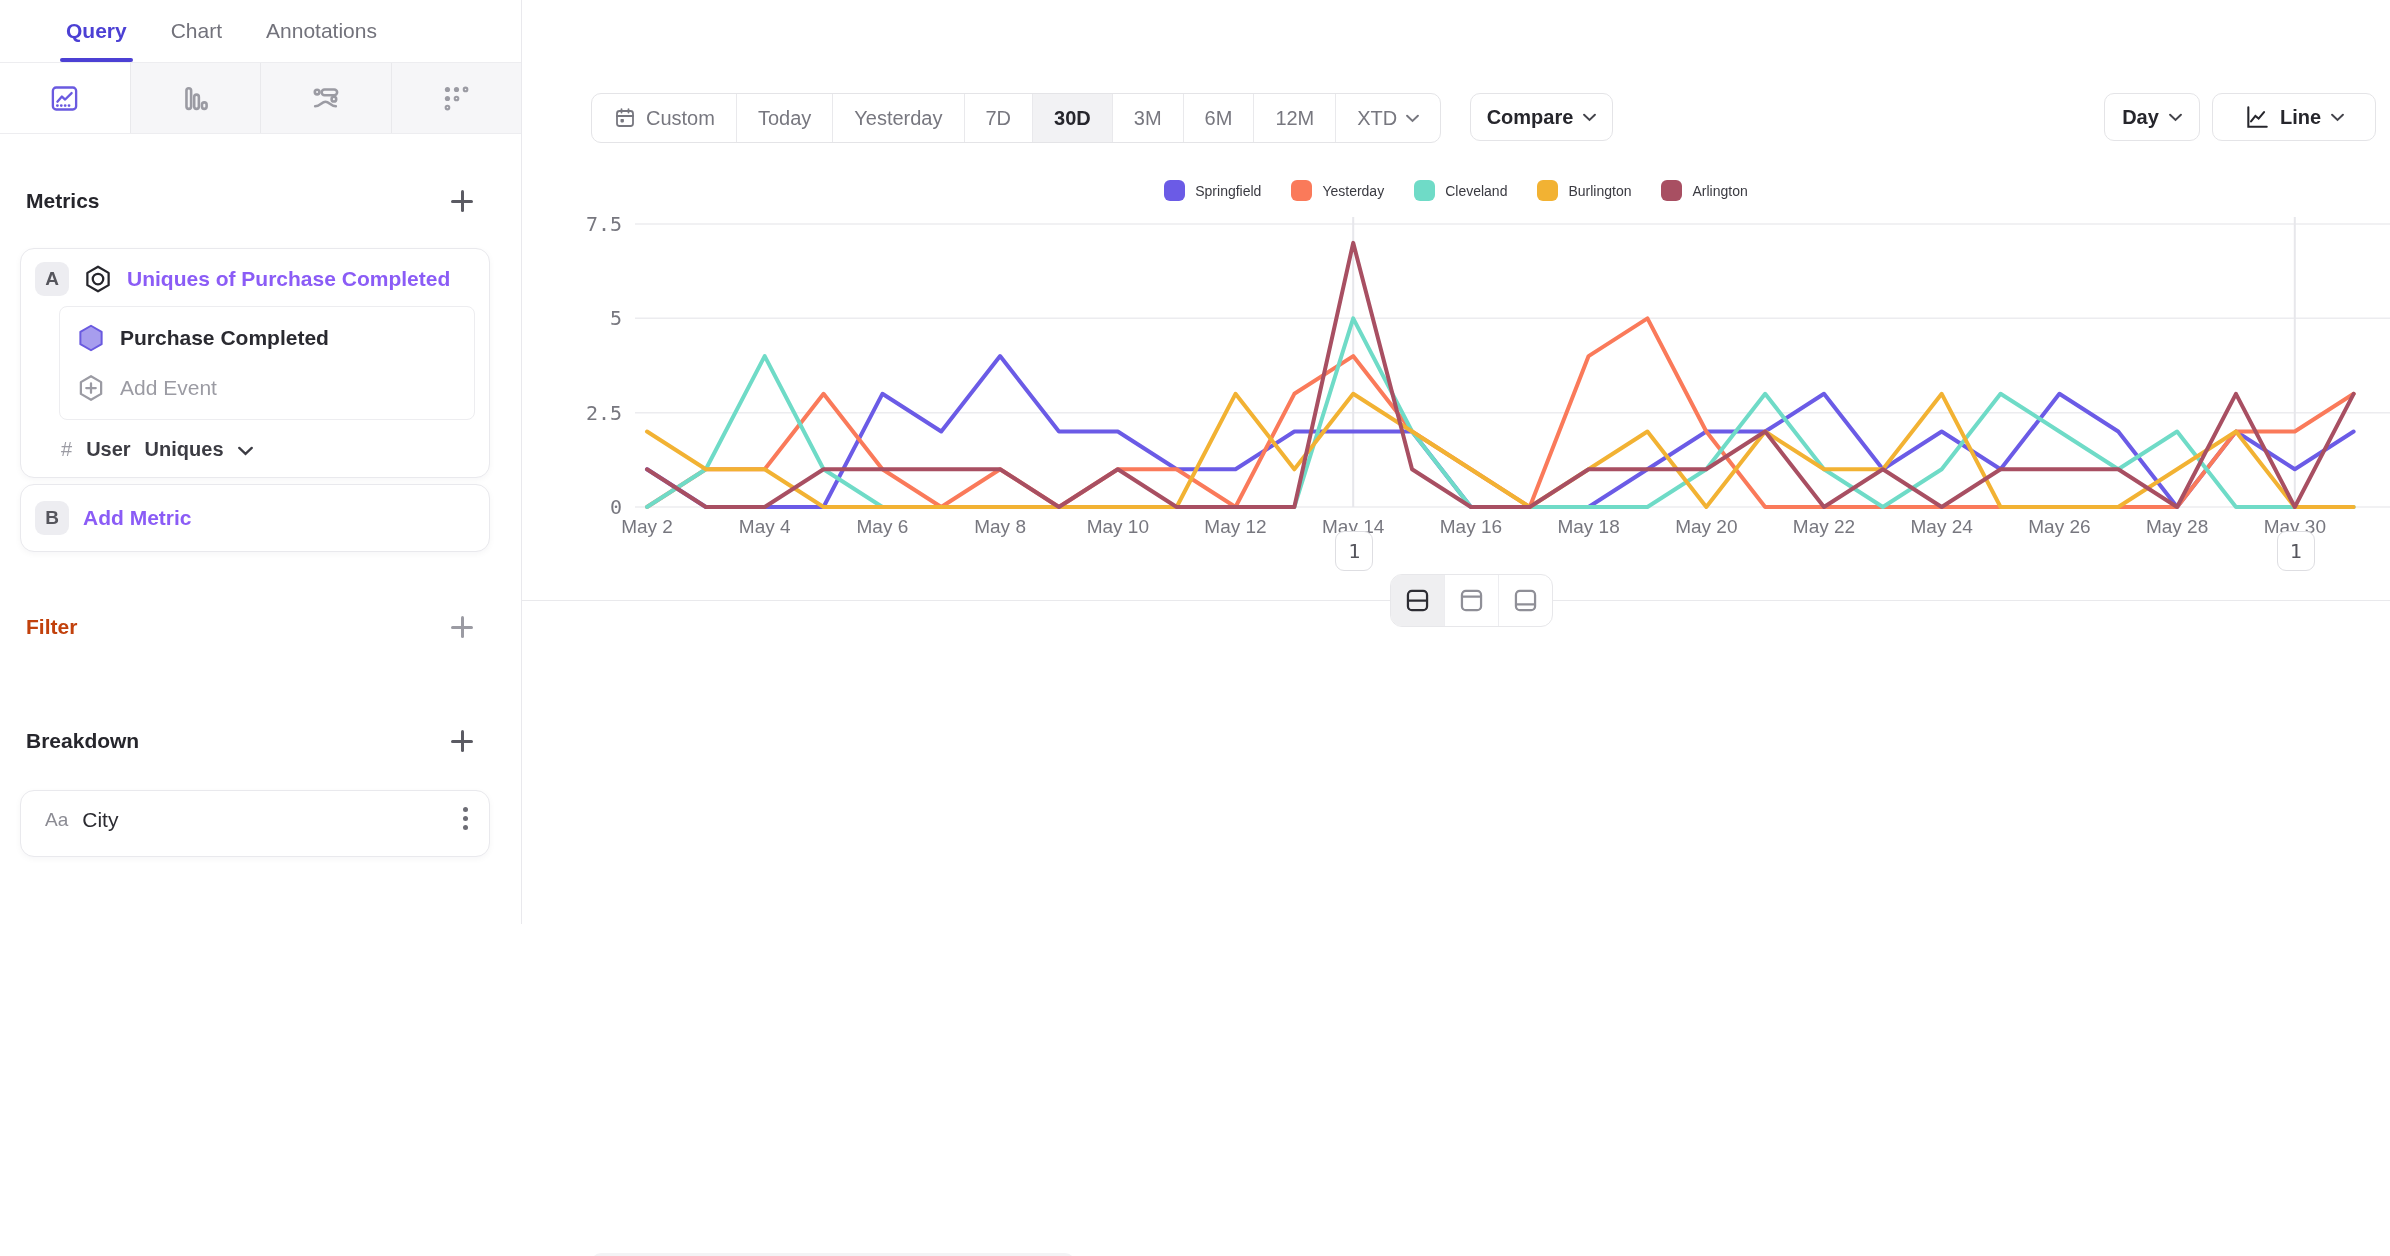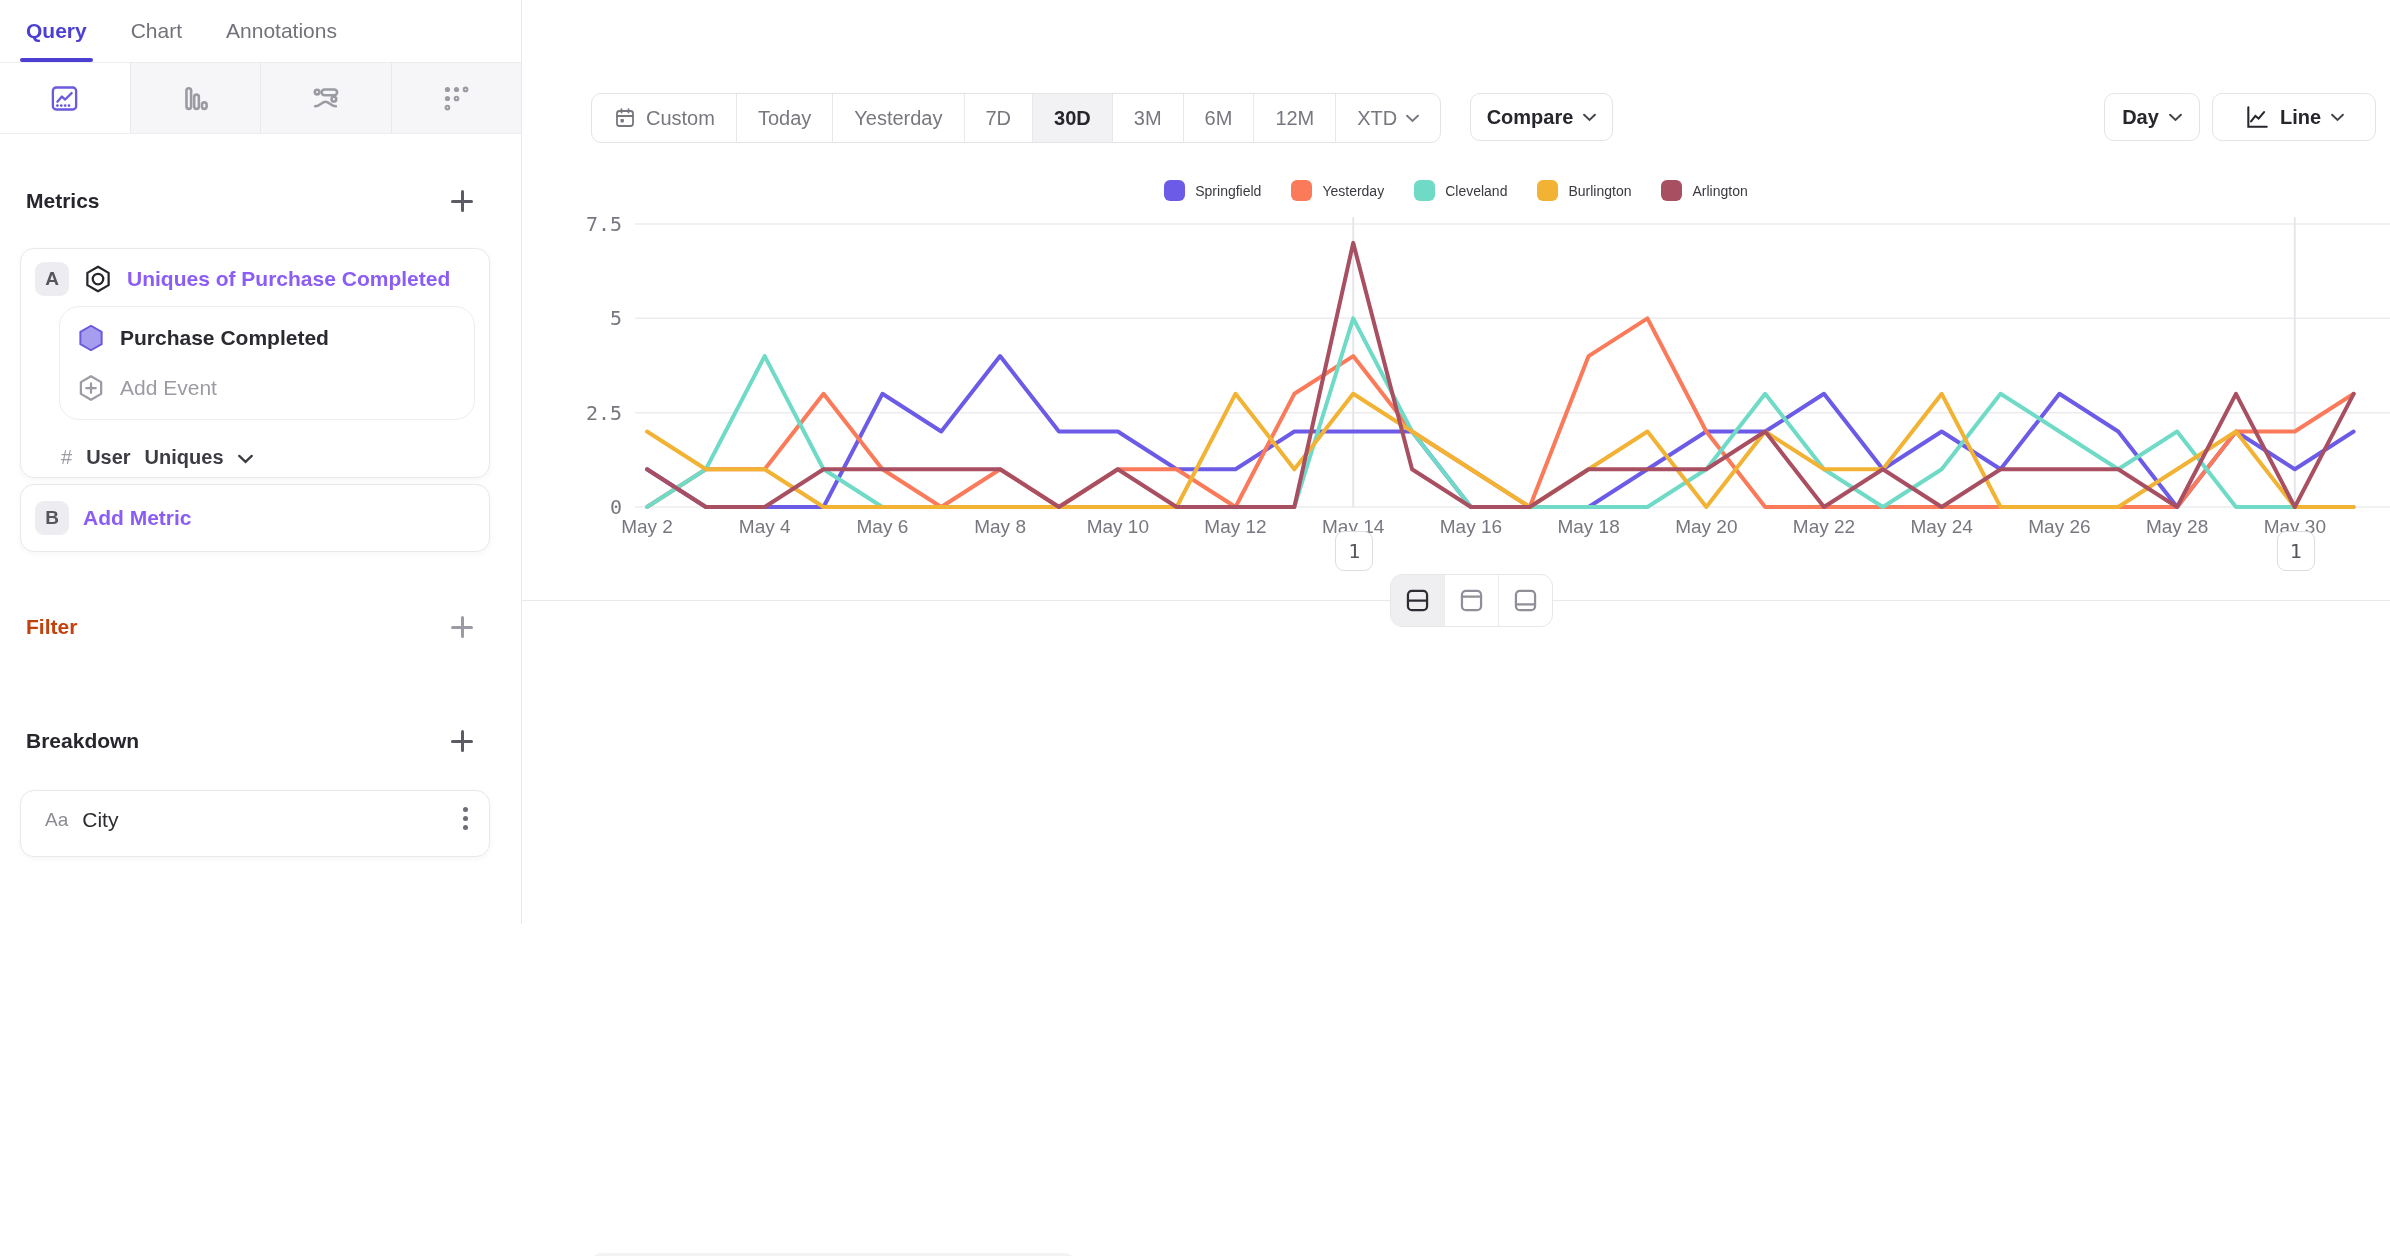--- a/index.html
+++ b/index.html
@@ -1,41 +1,41 @@
 <!DOCTYPE html>
 <html><head>
 <meta charset="utf-8">
 <style>
   html,body{margin:0;padding:0;background:#fff;}
   .app{position:relative;width:2390px;height:1256px;background:#fff;overflow:hidden;
        font-family:"Liberation Sans",sans-serif;color:#2b2b31;}
   .mono{font-family:"DejaVu Sans Mono",monospace;}
 
   
-  .sidebar{position:absolute;left:0;top:0;width:522px;height:924px;background:#fff;border-right:1px solid #e9e9ed;box-sizing:border-box;}
+  .sidebar{position:absolute;left:0;top:0;width:522px;height:924px;background:#fff;border-right:1px solid #e9e9ed;box-sizing:border-box;padding-left:40px;}
   .tabs{display:flex;gap:44px;height:62px;align-items:center;padding-left:26px;font-size:21px;}
   .tab{position:relative;height:100%;display:flex;align-items:center;color:#72727b;cursor:pointer;}
   .tab.active{color:#4c40d4;font-weight:700;}
   .tab.active:after{content:"";position:absolute;left:-6px;right:-6px;bottom:0;height:4px;border-radius:3px;background:#4c40d4;}
   .icon-toolbar{position:absolute;top:62px;left:0;width:521px;height:72px;display:flex;background:#f6f6f8;border-top:1px solid #ededf0;border-bottom:1px solid #ededf0;box-sizing:border-box;}
   .icon-cell{flex:1;display:flex;align-items:center;justify-content:center;border-right:1px solid #e9e9ec;color:#9b9ba3;cursor:pointer;}
   .icon-cell:last-child{border-right:none;}
   .icon-cell.active{background:#fff;color:#6a5ae0;}
   .side-head{position:absolute;left:26px;right:46px;display:flex;align-items:center;justify-content:space-between;}
   .side-head .t{font-size:21px;font-weight:700;color:#26262c;}
   .side-head .t.dim{color:#c2410c;}
   .plus{width:26px;height:26px;position:relative;color:#5b5b63;cursor:pointer;}
   .plus:before,.plus:after{content:"";position:absolute;background:currentColor;border-radius:2px;}
   .plus:before{left:12px;top:2px;width:2.6px;height:22px;}
   .plus:after{top:12px;left:2px;height:2.6px;width:22px;}
   .card{position:absolute;left:20px;width:470px;background:#fff;border:1px solid #e9e9ed;border-radius:14px;box-shadow:0 2px 6px rgba(30,30,40,.04);box-sizing:border-box;}
   .rowline{display:flex;align-items:center;gap:14px;}
   .badge-letter{width:34px;height:34px;border-radius:9px;background:#ededf1;color:#55555c;font-weight:700;font-size:19px;display:flex;align-items:center;justify-content:center;flex:0 0 auto;}
   .metric-title{font-size:21px;font-weight:700;color:#8b5cf6;}
-  .inner-card{border:1px solid #ededf0;border-radius:20px;margin:10px 14px 8px 38px;padding:6px 0;}
+  .inner-card{border:1px solid #ededf0;border-radius:8px;margin:10px 14px 0 38px;padding:6px 0;}
   .inner-row{display:flex;align-items:center;gap:14px;padding:10px 16px;font-size:21px;cursor:pointer;}
   .inner-row .lbl{font-weight:700;color:#2a2a30;}
   .inner-row .lbl.dim{color:#9b9ba3;font-weight:400;}
   .measured{display:flex;align-items:center;gap:14px;padding:18px 0 16px 40px;font-size:20px;}
   .measured .hash{color:#9b9ba3;font-size:20px;}
   .measured .w{color:#3c3c43;font-weight:600;cursor:pointer;}
   .chev{display:inline-block;color:#6d6d75;}
   .kebab{width:6px;height:26px;position:relative;color:#6d6d75;cursor:pointer;}
   .kebab:before{content:"";position:absolute;left:0;top:0;width:5px;height:5px;border-radius:50%;background:currentColor;box-shadow:0 9px 0 currentColor,0 18px 0 currentColor;}
 

